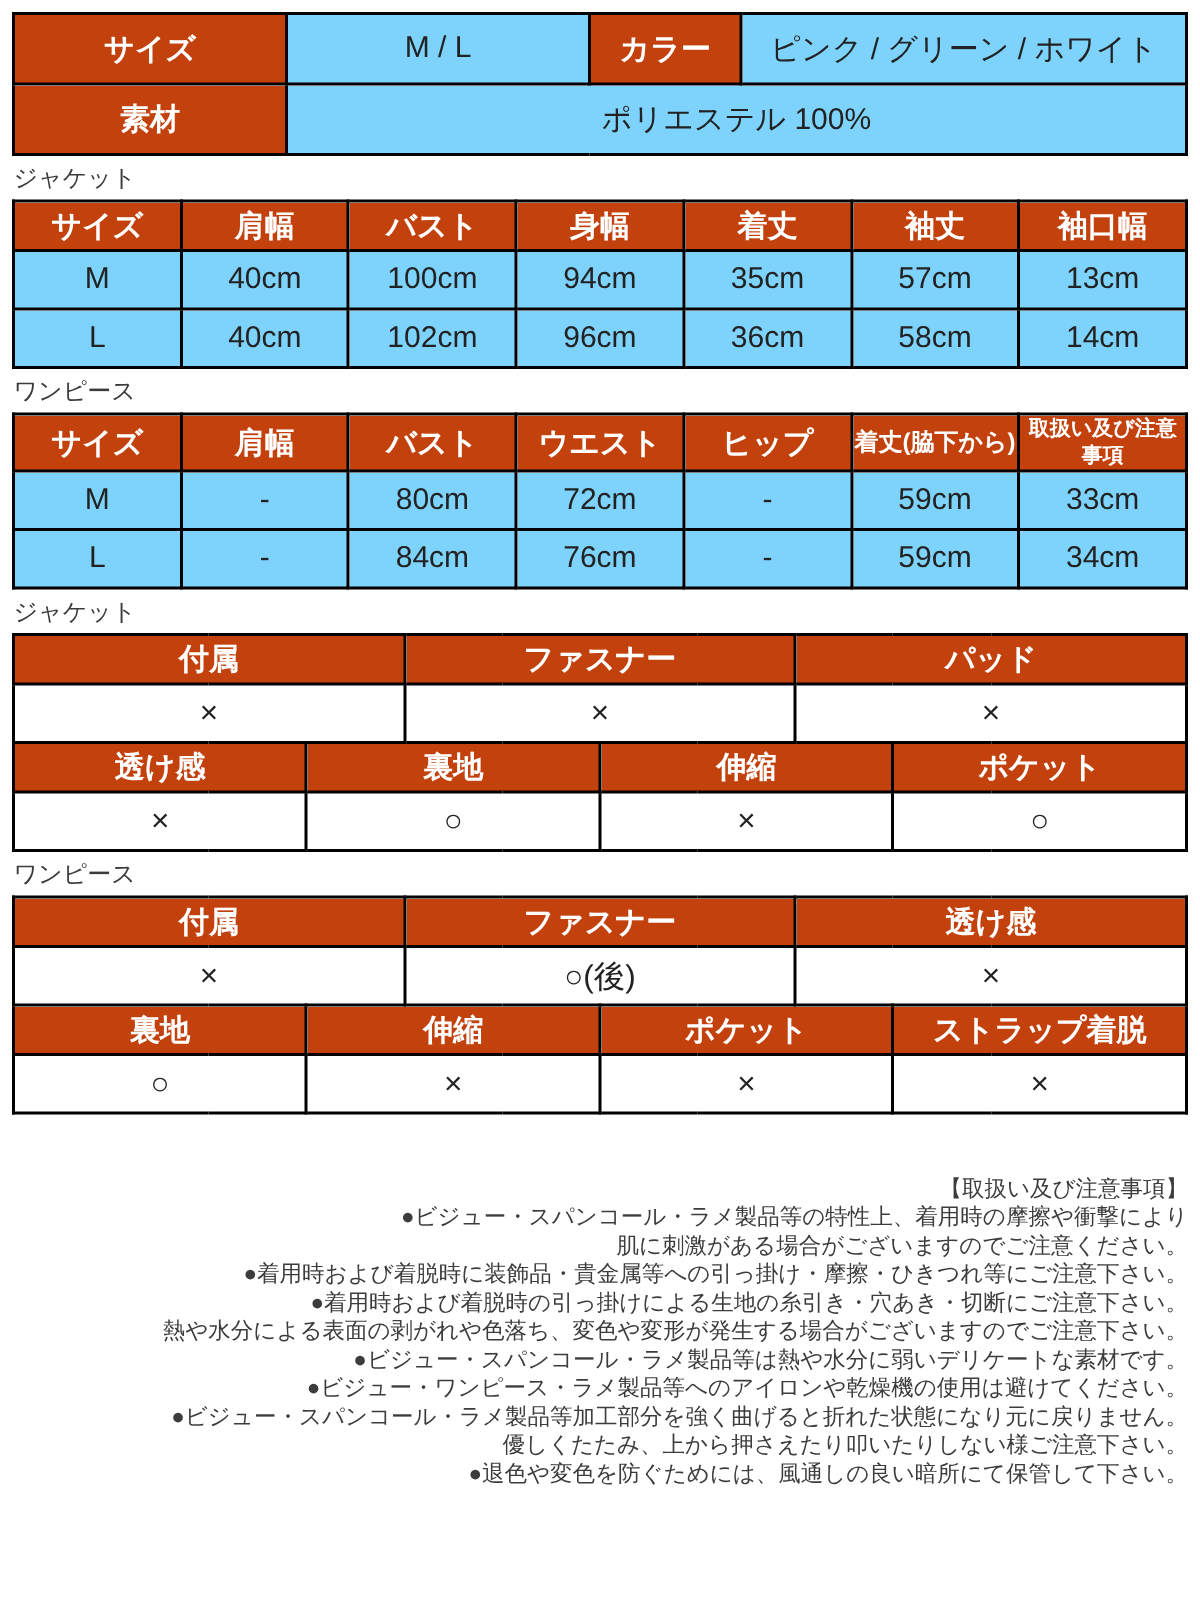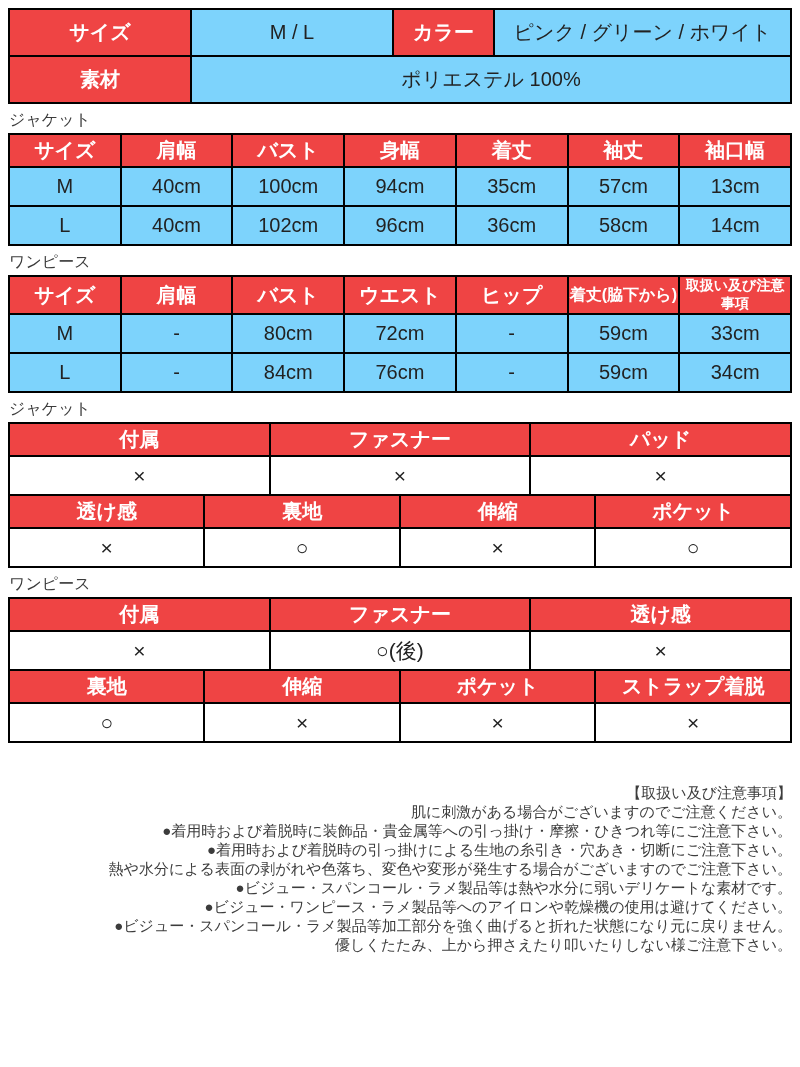--- a/index.html
+++ b/index.html
@@ -1,21 +1,21 @@
 <!DOCTYPE html>
 <html><head>
 <meta charset="utf-8">
 <style>
   * { box-sizing: border-box; }
   html,body { margin:0; padding:0; background:#ffffff; }
   body { font-family:"Liberation Sans","DejaVu Sans",sans-serif; }
   .page { width:800px; height:1067px; padding:8px; background:#ffffff; overflow:hidden; }
   .tbl { border-collapse:collapse; width:784px; table-layout:fixed; }
   .tbl td { border:2px solid #000000; text-align:center; vertical-align:middle; padding:0; overflow:hidden; }
-  .hdr { background:#ef4444; color:#ffffff; font-weight:bold; font-size:20px; }
+  .hdr { background:#c2410c; color:#ffffff; font-weight:bold; font-size:20px; }
   .hdr-sm { font-size:16px; }
   .hdr-xs { font-size:14px; }
   .val { font-size:20px; color:#222222; background:#7dd3fc; }
   .sym { font-size:21px; color:#222222; background:#ffffff; }
   .r45 td { height:47px; }
   .hrow td { height:33px; }
   .drow td { height:39px; }
   .sec-label { font-size:16px; color:#3b3b3b; margin:6px 0 3px 1px; line-height:20px; }
   .notes { margin-top:40px; padding-left:22px; font-size:15px; line-height:19px; color:#3c3c3c;text-align:right; }
   .notes div { white-space:nowrap; }
@@ -191,23 +191,25 @@
       <td class="sym" colspan="3">○</td>
       <td class="sym" colspan="3">×</td>
       <td class="sym" colspan="3">×</td>
       <td class="sym" colspan="3">×</td>
     </tr>
   </tbody>
     </table>
 
   <div class="notes">
     <div>【取扱い及び注意事項】</div>
+    <div>●ビジュー・スパンコール・ラメ製品等の特性上、着用時の摩擦や衝撃により</div>
     <div>肌に刺激がある場合がございますのでご注意ください。</div>
     <div>●着用時および着脱時に装飾品・貴金属等への引っ掛け・摩擦・ひきつれ等にご注意下さい。</div>
     <div>●着用時および着脱時の引っ掛けによる生地の糸引き・穴あき・切断にご注意下さい。</div>
     <div>熱や水分による表面の剥がれや色落ち、変色や変形が発生する場合がございますのでご注意下さい。</div>
     <div>●ビジュー・スパンコール・ラメ製品等は熱や水分に弱いデリケートな素材です。</div>
     <div>●ビジュー・ワンピース・ラメ製品等へのアイロンや乾燥機の使用は避けてください。</div>
     <div>●ビジュー・スパンコール・ラメ製品等加工部分を強く曲げると折れた状態になり元に戻りません。</div>
     <div>優しくたたみ、上から押さえたり叩いたりしない様ご注意下さい。</div>
+    <div>●退色や変色を防ぐためには、風通しの良い暗所にて保管して下さい。</div>
   </div>
 
 </div>
 
 </body></html>

